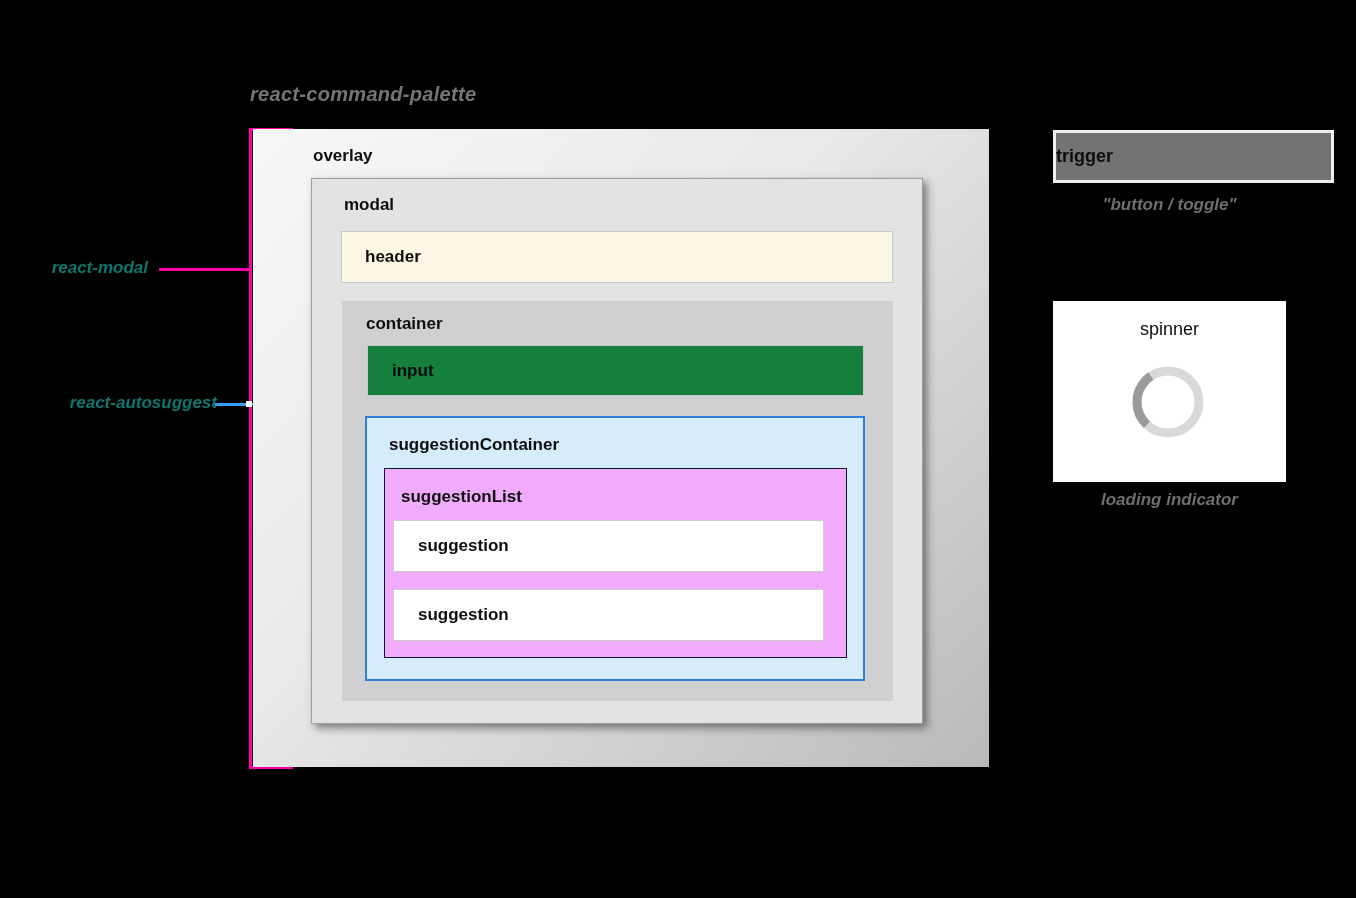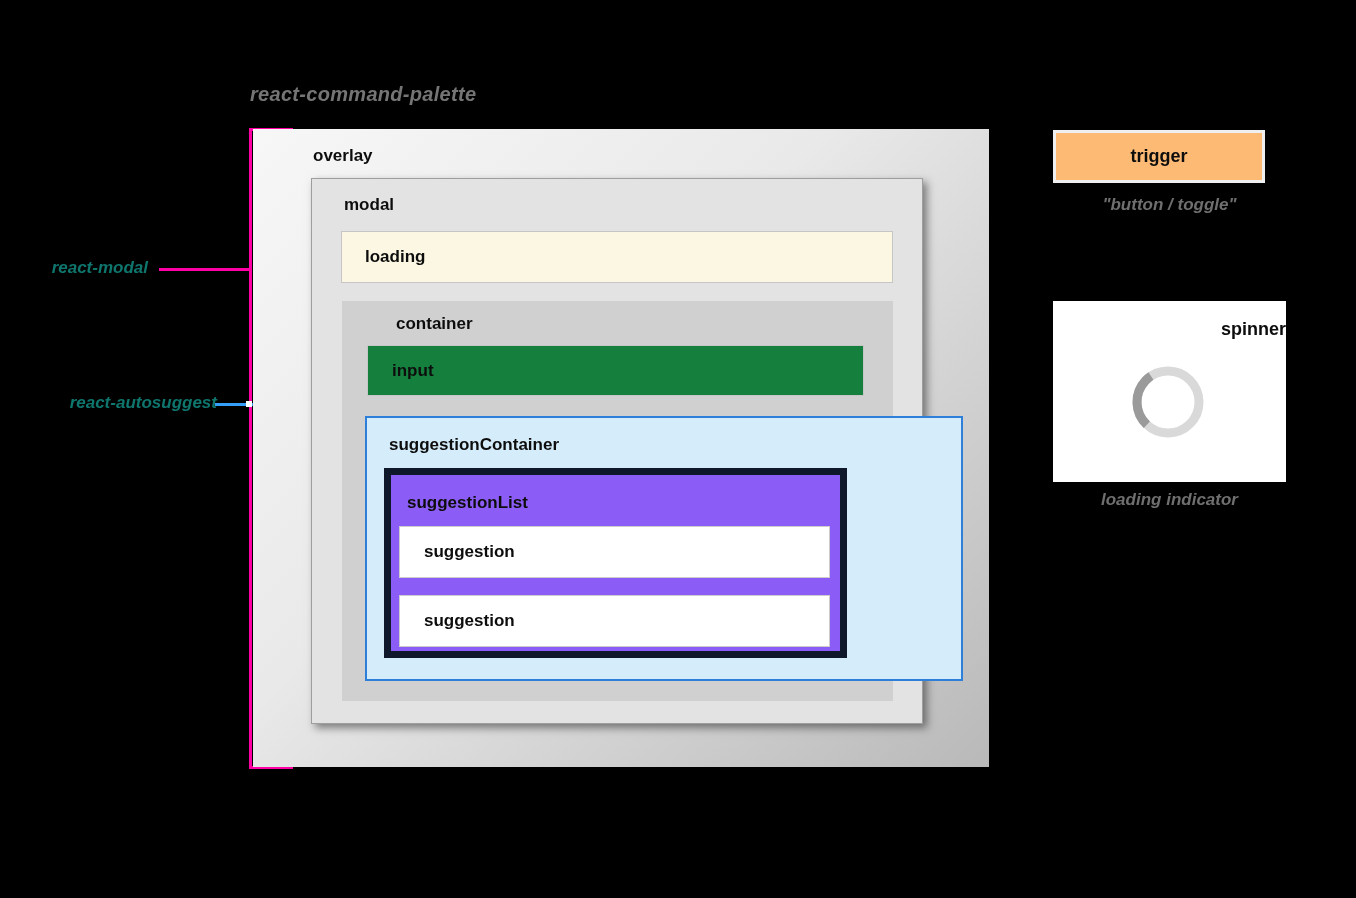--- a/index.html
+++ b/index.html
@@ -52,64 +52,64 @@
   .modal-label { left:25px; top:16px;margin-left:7px; }
 
   .header-box {
     left:29px; top:52px; width:552px; height:52px;
     background:#fcf7e2; border:1px solid #c6c6c6;
     display:flex; align-items:center; padding-left:23px;
   }
   .row-label { font-size:17px; font-weight:bold; color:#0d0d0d; }
 
   .container-box { left:30px; top:122px; width:551px; height:400px; background:#d0d0d0; }
-  .container-label { left:24px; top:13px;margin-left:30px; }
+  .container-label { left:24px; top:13px; }
 
   .input-box {
     left:25px; top:44px; width:497px; height:51px;
     background:#15803d; border:1px solid #c6c6c6;
     display:flex; align-items:center; padding-left:24px;
   }
 
   .suggestion-container-box {
-    left:23px; top:115px; width:598px; height:265px;
+    left:23px; top:115px; width:500px; height:265px;
     background:#d5ecfa; border:2px solid #2d7fd9;
   }
   .suggestion-container-label { left:22px; top:17px; }
 
   .suggestion-list-box {
     left:17px; top:50px; width:463px; height:190px;
-    background:#8b5cf6; border:7px solid #0f172a;
+    background:#f0abfc; border:1px solid #0f172a;
   }
   .suggestion-list-label { left:16px; top:18px; }
 
   .suggestion-box {
     left:8px; width:431px; height:52px;
     background:#ffffff; border:1px solid #cccccc;
     display:flex; align-items:center; padding-left:24px;
   }
   .suggestion-1 { top:51px; }
   .suggestion-2 { top:120px; }
 
   
   .trigger-box {
-    left:1053px; top:130px; width:212px; height:53px;
-    background:#fdba74; border:3px solid #efefef;
-    display:flex; align-items:center; justify-content:center;
+    left:1053px; top:130px; width:281px; height:53px;
+    background:#737373; border:3px solid #efefef;
+    display:flex; align-items:center; 
     font-size:18px; font-weight:bold; color:#0d0d0d;
   }
   .caption {
     font-size:17px; font-style:italic; font-weight:bold; color:#6f6f6f; text-align:center;
   }
   .trigger-caption { left:1053px; top:195px; width:233px; }
 
   .spinner-box { left:1053px; top:301px; width:233px; height:181px; background:#ffffff; }
   .spinner-title {
-    position:absolute; left:0; top:18px; width:100%; text-align:right;
-    font-size:18px; font-weight:bold; color:#0d0d0d;
+    position:absolute; left:0; top:18px; width:100%; text-align:center;
+    font-size:18px; font-weight:normal; color:#0d0d0d;
   }
   .spinner-icon { position:absolute; left:75px; top:61px; }
   .spinner-caption { left:1053px; top:490px; width:233px; }
 </style>
 </head>
 <body>
 
 <div class="canvas">
 
   <div class="abs diagram-title">react-command-palette</div>
@@ -123,21 +123,21 @@
   <div class="abs cross-dot"></div>
   <div class="abs side-label react-autosuggest-label">react-autosuggest</div>
 
   <div class="abs overlay-box">
     <div class="box-label overlay-label">overlay</div>
 
     <div class="abs modal-box">
       <div class="box-label modal-label">modal</div>
 
       <div class="abs header-box">
-        <span class="row-label">loading</span>
+        <span class="row-label">header</span>
       </div>
 
       <div class="abs container-box">
         <div class="box-label container-label">container</div>
 
         <div class="abs input-box">
           <span class="row-label">input</span>
         </div>
 
         <div class="abs suggestion-container-box">

